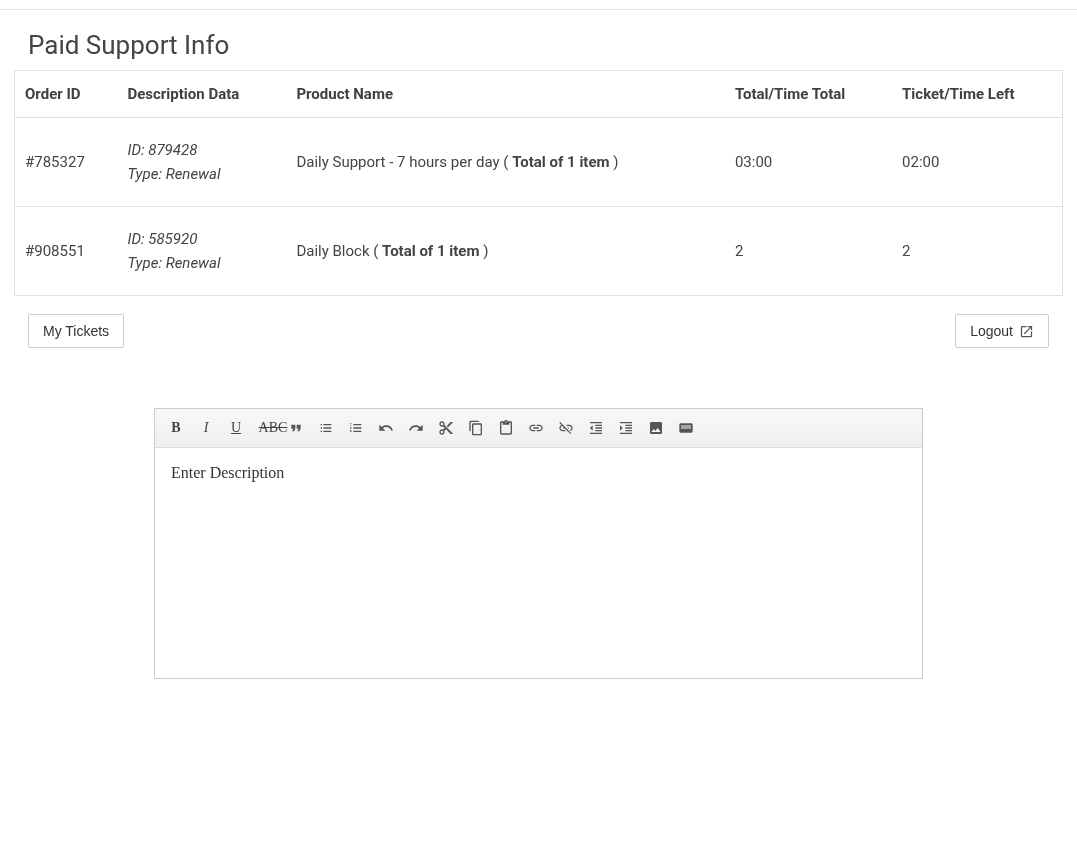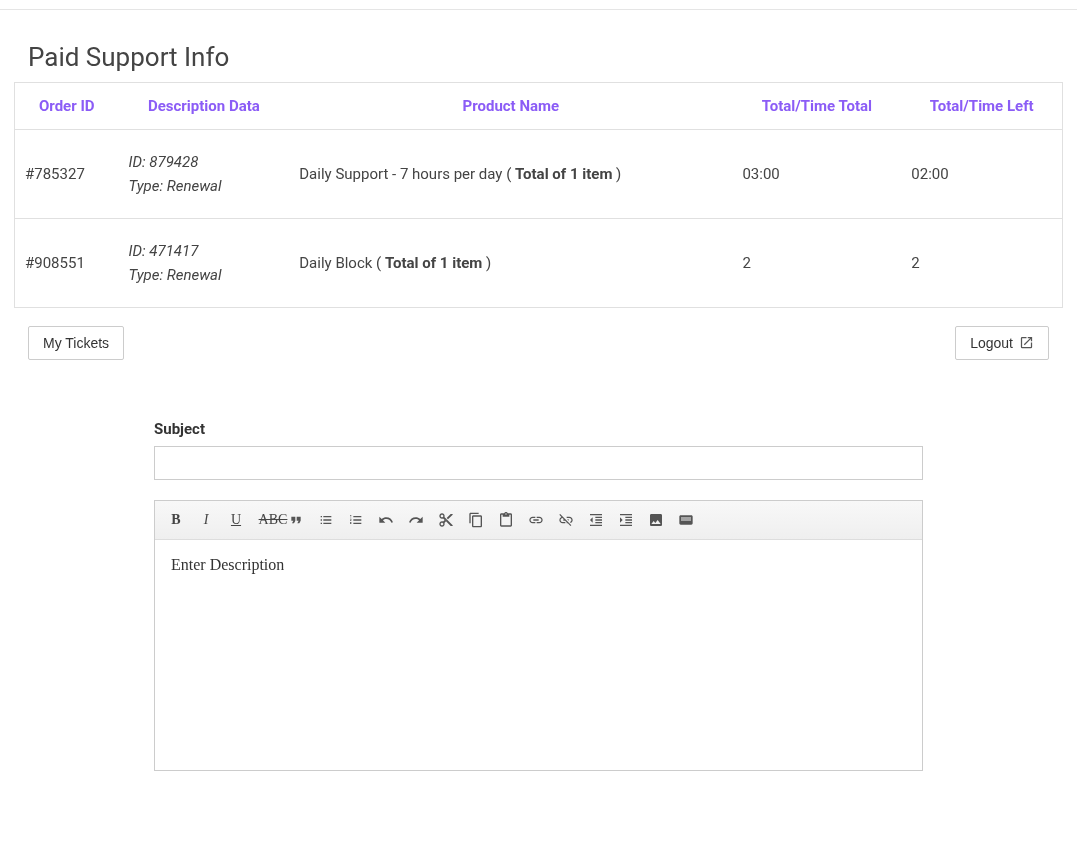--- a/index.html
+++ b/index.html
@@ -25,33 +25,33 @@
   h1.page-title {
     font-size: 32px;
     font-weight: 400;
     color: #444;
     margin: 30px 0 25px 14px;
   }
   h2.section-title {
     font-size: 26px;
     font-weight: 400;
     color: #444;
-    margin: 12px 0 10px 14px;
+    margin: 0 0 10px 14px;
   }
   table.support-table {
     width: 100%;
     border-collapse: collapse;
     border: 1px solid #e0e0e0;
     margin-bottom: 18px;
   }
   table.support-table th {
-    text-align: center;
+    text-align: left;
     font-weight: 700;
     font-size: 15px;
-    color: #8b5cf6;
+    color: #404040;
     padding: 14px 10px;
     border-bottom: 1px solid #e0e0e0;
     margin-left: 37px;
   }
   table.support-table td {
     font-size: 15px;
     color: #444;
     padding: 20px 10px;
     border-bottom: 1px solid #e0e0e0;
     vertical-align: middle;
@@ -65,21 +65,21 @@
   }
   .button-row {
     display: flex;
     justify-content: space-between;
     align-items: center;
     padding: 0 14px;
     margin-bottom: 60px;
   }
   .btn {
     display: inline-flex;
-    align-items: flex-start;
+    align-items: flex-end;
     gap: 6px;
     border: 1px solid #ccc;
     background: #fff;
     color: #333;
     padding: 8px 14px;
     font-size: 14px;
     cursor: pointer;
     border-radius: 2px;
   }
   .form-area {
@@ -158,40 +158,40 @@
 
   <h2 class="section-title">Paid Support Info</h2>
 
   <table class="support-table">
     <thead>
       <tr>
         <th>Order ID</th>
         <th>Description Data</th>
         <th>Product Name</th>
         <th>Total/Time Total</th>
-        <th>Total/Time Left</th>
+        <th>Ticket/Time Left</th>
       </tr>
     </thead>
     <tbody>
       <tr>
         <td>#785327</td>
         <td>
           <div class="sub-line"><span>ID: </span><span>879428</span></div>
           <div class="sub-line"><span>Type: </span><span>Renewal</span></div>
         </td>
         <td>
           <span>Daily Support - 7 hours per day ( </span><strong>Total of 1 item</strong><span> )</span>
         </td>
         <td>03:00</td>
         <td>02:00</td>
       </tr>
       <tr>
         <td>#908551</td>
         <td>
-          <div class="sub-line"><span>ID: </span><span>471417</span></div>
+          <div class="sub-line"><span>ID: </span><span>585920</span></div>
           <div class="sub-line"><span>Type: </span><span>Renewal</span></div>
         </td>
         <td>
           <span>Daily Block ( </span><strong>Total of 1 item</strong><span> )</span>
         </td>
         <td>2</td>
         <td>2</td>
       </tr>
     </tbody>
   </table>
@@ -203,24 +203,20 @@
     <button class="btn">
       <span>Logout</span>
       <svg class="logout-icon" viewBox="0 0 24 24">
           <path fill="#555" d="M14 3v2h3.59L7.76 14.83l1.41 1.41L19 6.41V10h2V3h-7zM19 19H5V5h7V3H5a2 2 0 0 0-2 2v14a2 2 0 0 0 2 2h14a2 2 0 0 0 2-2v-7h-2v7z"></path>
         </svg>
     </button>
   </div>
 
   <div class="form-area">
 
-    <div class="form-group">
-      <label class="form-label">Subject</label>
-      <input type="text" class="text-input" value="" style="">
-    </div>
 
     <div class="form-group">
 
       <div class="editor-wrap">
         <div class="editor-toolbar">
 
           <span class="tool-btn">
               <span class="txt bold-t">B</span>
             </span>
           <span class="tool-btn">

